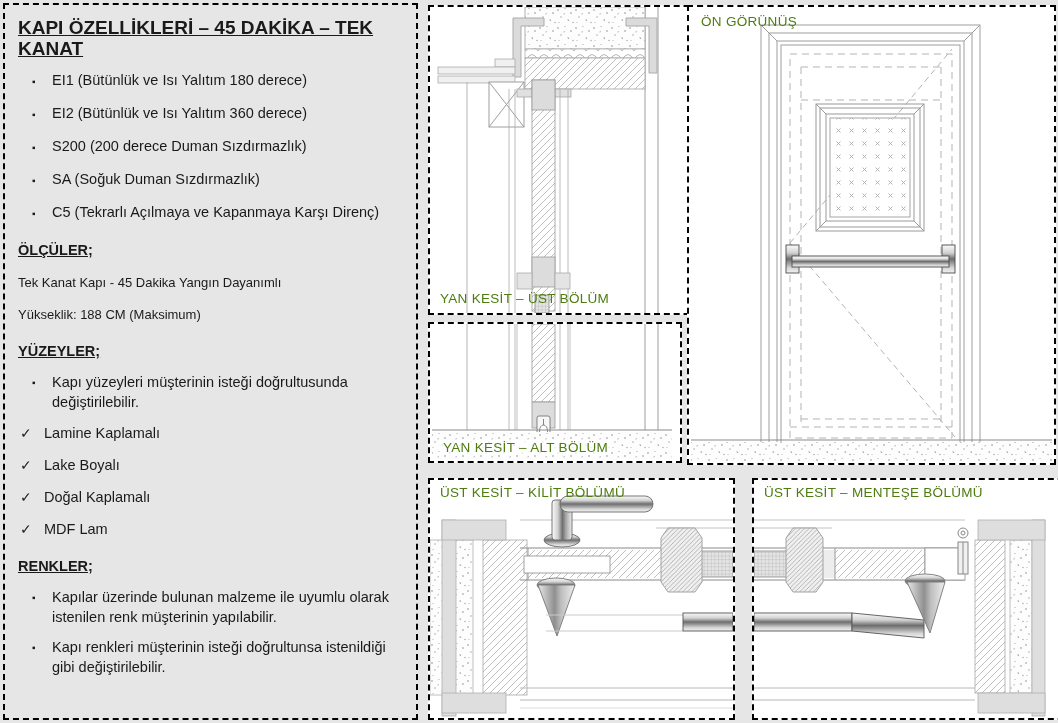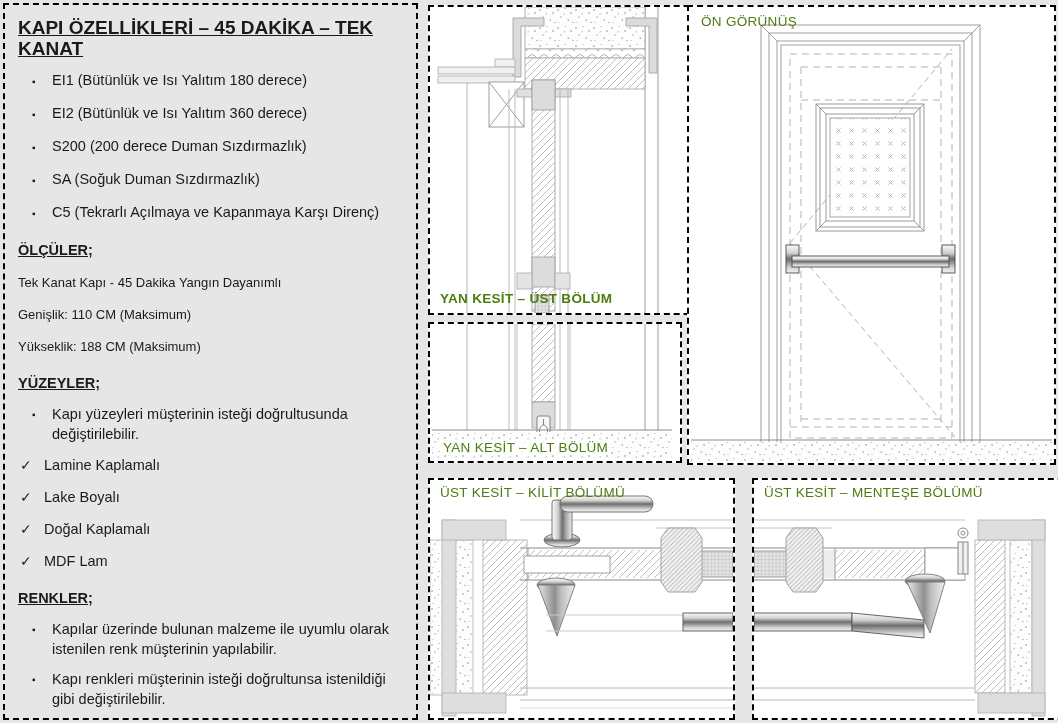--- a/index.html
+++ b/index.html
@@ -13,21 +13,21 @@
   .h{font-size:14.5px;font-weight:bold;text-decoration:underline;line-height:21px;margin-top:16px;}
   .pln{font-size:13px;line-height:21px;margin-top:11px;}
   .feat,.chk,.note{display:flex;font-size:14.5px;line-height:21px;margin-top:11px;}
   .feat{padding-left:14px;}
   .feat .m{width:20px;font-size:10px;flex:none;padding-top:1px;}
   .chk .m{width:24px;font-size:14px;flex:none;padding-left:2px;}
   .note{padding-left:14px;margin-top:10px;line-height:20px;}
   .note .m{width:20px;font-size:10px;flex:none;padding-top:1px;}
   .note .t{max-width:342px;}
   
-  #p1{left:428px;top:5px;width:291px;height:310px;font-weight:bold;}
+  #p1{left:428px;top:5px;width:291px;height:310px;}
   #p2{left:428px;top:322px;width:254px;height:141px;}
   #p3{left:687px;top:5px;width:369px;height:460px;}
   #p4{left:428px;top:478px;width:307px;height:242px;}
   #p5{left:752px;top:478px;width:361px;height:242px;}
   .panel svg{position:absolute;left:0;top:0;}
   .dlabel{position:absolute;z-index:2;font-size:13.5px;color:#4d7c0f;letter-spacing:.3px;white-space:nowrap;}
   #p1 .dlabel{left:10px;bottom:7px;}
   #p2 .dlabel{left:10px;bottom:6px;background:rgba(255,255,255,.7);padding:0 3px;}
   #p3 .dlabel{left:12px;top:7px;}
   #p4 .dlabel{left:10px;top:5px;}
@@ -116,21 +116,20 @@
       <span class="m">▪</span>
       <span class="t">SA (Soğuk Duman Sızdırmazlık)</span>
     </div>
     <div class="feat">
       <span class="m">▪</span>
       <span class="t">C5 (Tekrarlı Açılmaya ve Kapanmaya Karşı Direnç)</span>
     </div>
 
     <div class="h">ÖLÇÜLER;</div>
     <div class="pln">Tek Kanat Kapı - 45 Dakika Yangın Dayanımlı</div>
-    <div class="pln">Genişlik: 110 CM (Maksimum)</div>
     <div class="pln">Yükseklik: 188 CM (Maksimum)</div>
 
     <div class="h">YÜZEYLER;</div>
     <div class="note">
       <span class="m">▪</span>
       <span class="t">Kapı yüzeyleri müşterinin isteği doğrultusunda değiştirilebilir.</span>
     </div>
     <div class="chk">
       <span class="m">✓</span>
       <span class="t">Lamine Kaplamalı</span>

